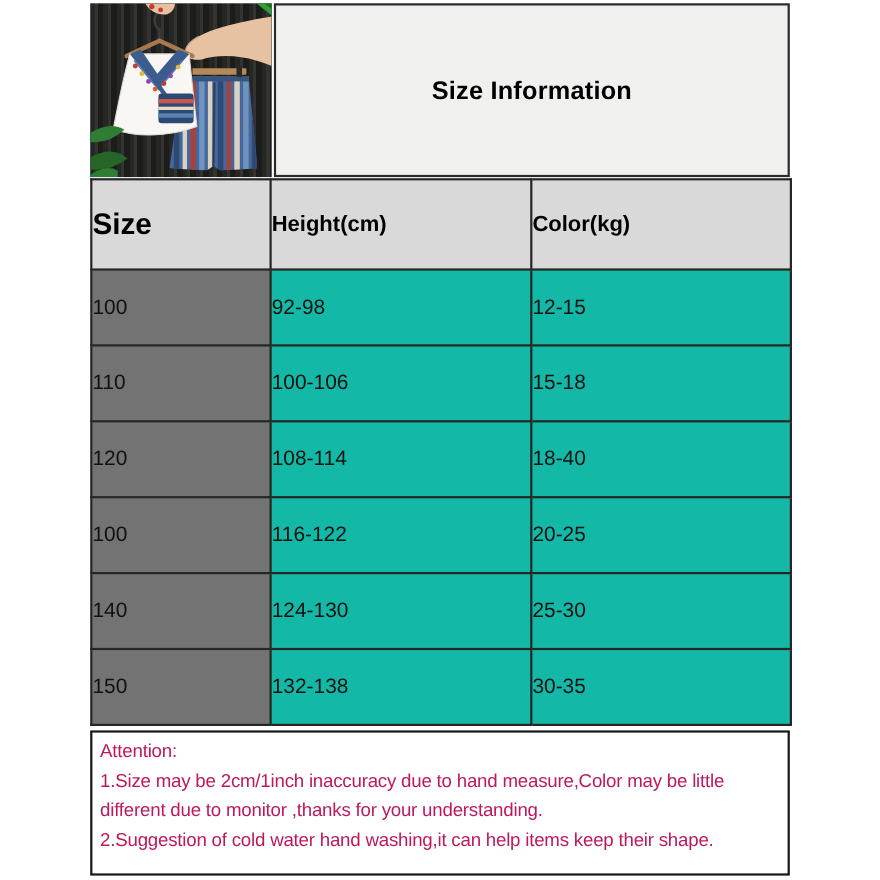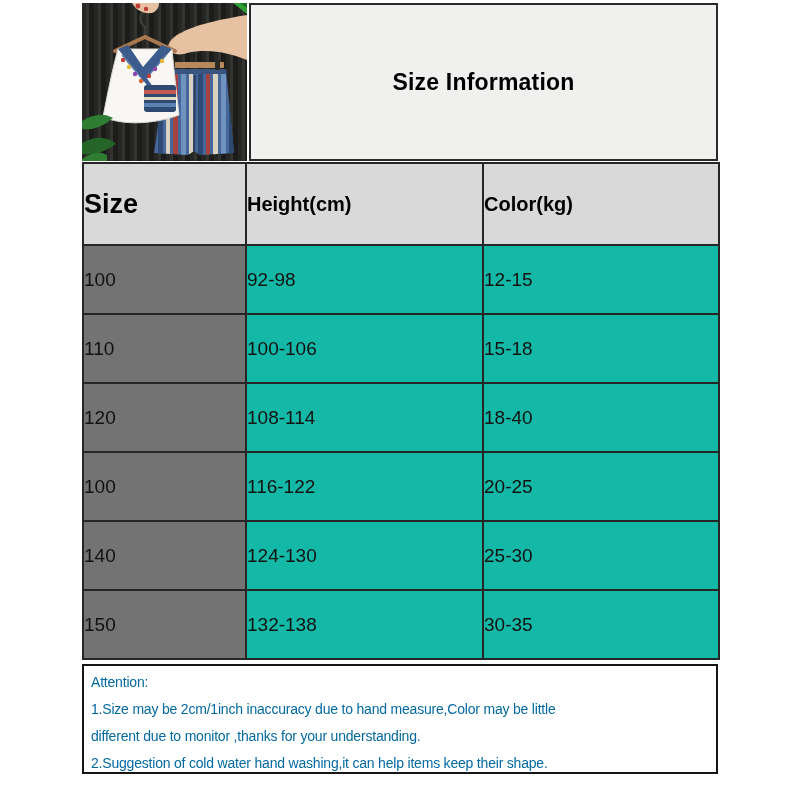--- a/index.html
+++ b/index.html
@@ -38,23 +38,23 @@
   }
   .size-table thead tr{height:82px;}
   .size-table tbody tr{height:69px;}
   .size-table th{background:#d9d9d9;font-size:20px;font-weight:bold;color:#000;}
   .size-table th.size-hdr{font-size:27px;}
   .size-table td.size-col{background:#737373;font-weight:normal;font-size:19px;}
   .size-table td.val{background:#14b8a6;font-size:19px;font-weight:normal;}
 
   
   .attention{
-    position:absolute;left:82px;top:664px;width:636px;height:110px;
+    position:absolute;left:82px;top:664px;width:636px;height:132px;
     box-sizing:border-box;background:#fff;border:2px solid #161616;
-    padding:3px 7px;font-size:14px;line-height:27px;letter-spacing:-0.2px;color:#0369a1;
+    padding:3px 7px;font-size:17px;line-height:27px;letter-spacing:-0.2px;color:#be185d;
   }
   .attention .line{white-space:nowrap;overflow:hidden;}
 </style>
 </head>
 <body>
 
 <div class="stage">
 
   <div class="photo" role="img" aria-label="White sleeveless top with ethnic trim and blue patterned shorts on hangers held by a hand against a dark curtain">
     <svg viewBox="0 0 165 158">

